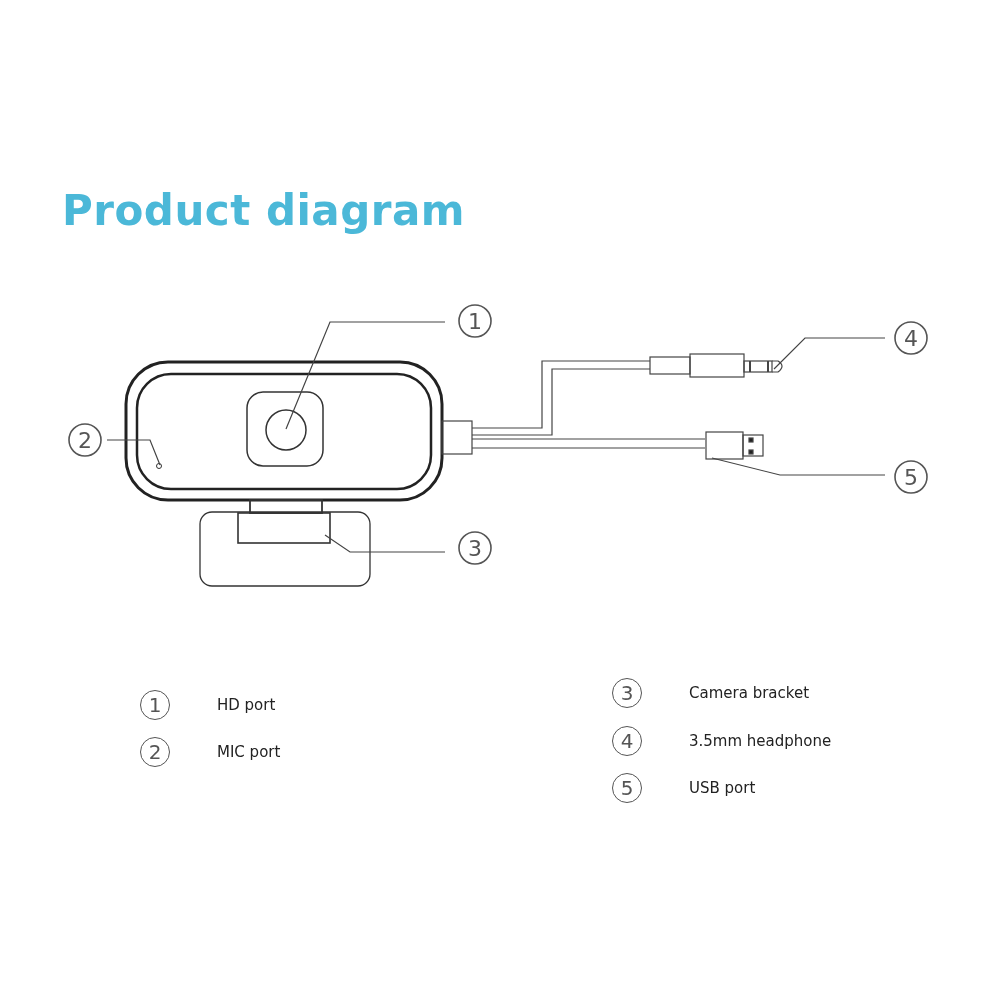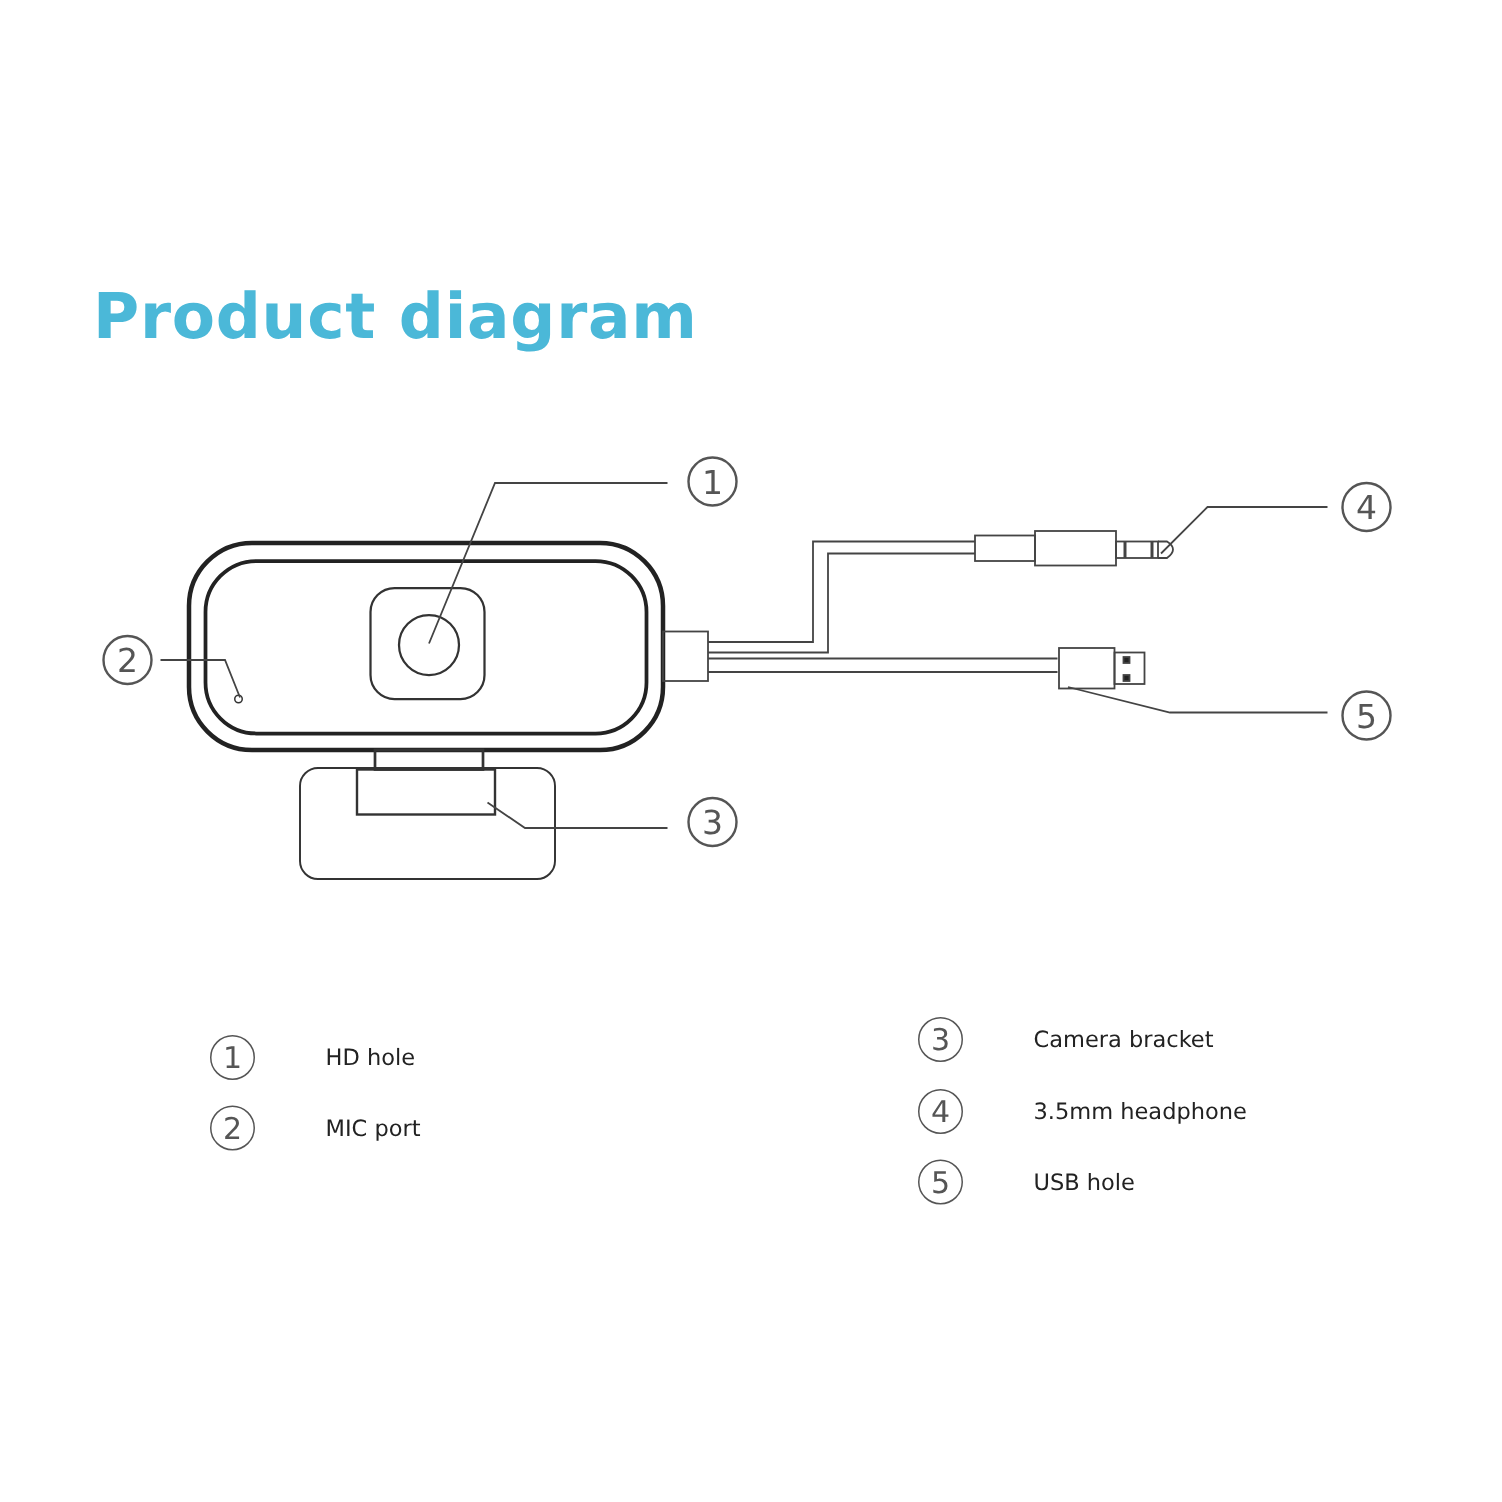--- a/index.html
+++ b/index.html
@@ -86,30 +86,30 @@
     <text x="911" y="346" text-anchor="middle" font-size="22" fill="#555" font-family="DejaVu Sans, sans-serif">4</text>
   </g>
   <g>
     <circle cx="911" cy="477" r="16" fill="none" stroke="#555" stroke-width="1.6"></circle>
     <text x="911" y="485" text-anchor="middle" font-size="22" fill="#555" font-family="DejaVu Sans, sans-serif">5</text>
   </g>
 </svg>
 
 <div class="legend-item" style="left:140px; top:690px;">
   <div class="legend-num">1</div>
-  <div class="legend-label">HD hole</div>
+  <div class="legend-label">HD port</div>
 </div>
 <div class="legend-item" style="left:140px; top:737px;">
   <div class="legend-num">2</div>
   <div class="legend-label">MIC port</div>
 </div>
 <div class="legend-item" style="left:612px; top:678px;">
   <div class="legend-num">3</div>
   <div class="legend-label">Camera bracket</div>
 </div>
 <div class="legend-item" style="left:612px; top:726px;">
   <div class="legend-num">4</div>
   <div class="legend-label">3.5mm headphone</div>
 </div>
 <div class="legend-item" style="left:612px; top:773px;">
   <div class="legend-num">5</div>
-  <div class="legend-label">USB hole</div>
+  <div class="legend-label">USB port</div>
 </div>
 
 </body></html>

